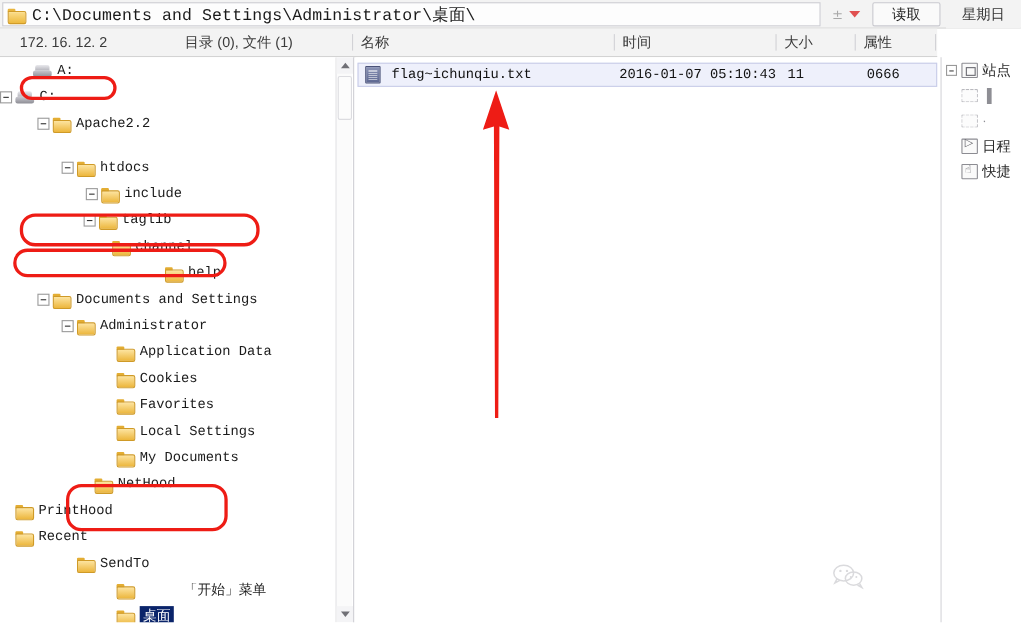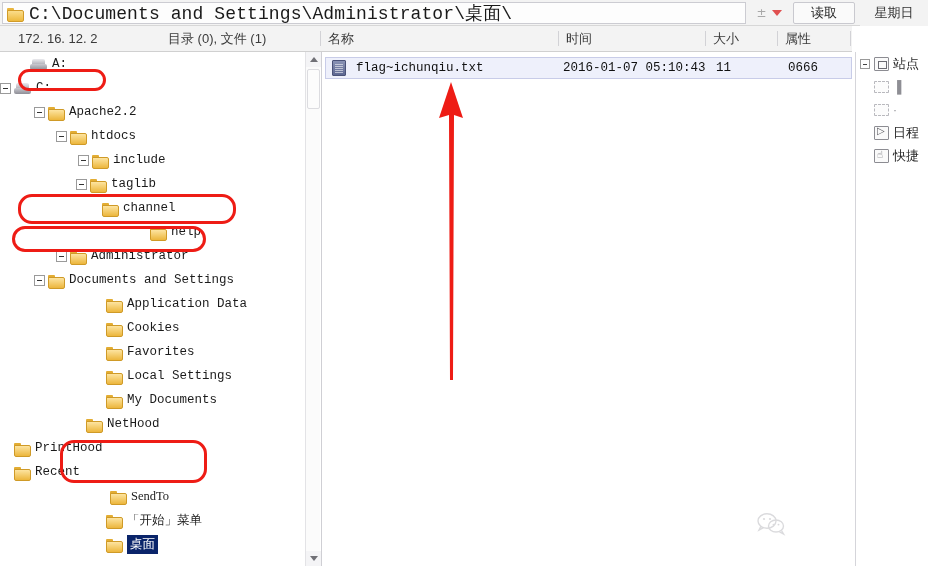--- a/index.html
+++ b/index.html
@@ -41,21 +41,21 @@
     border-radius: 1px 1px 0 0;
   }
   .folder-ico::after {
     content: ""; position: absolute; left: 0; top: 3px;
     width: 15px; height: 10px;
     background: linear-gradient(#fbdd8b, #edb93d);
     border: 1px solid #d19b28; border-radius: 1px 2px 2px 2px;
   }
   .addr-text {
     font-family: "Liberation Mono", "DejaVu Sans Mono", monospace;
-    font-size: 18px; color: #1a1a1a; white-space: nowrap;
+    font-size: 15px; color: #1a1a1a; white-space: nowrap;
     letter-spacing: 0.1px;
   }
   .addr-ctrls {
     position: absolute; left: 748px; top: 3px; width: 42px; height: 20px;
     display: flex; align-items: center; justify-content: center; gap: 5px;
   }
   .pm-ico {
     font-size: 12px; color: #a8a8a8;
     font-family: "DejaVu Sans", sans-serif; line-height: 1;
   }
@@ -151,21 +151,21 @@
     width: 15px; height: 10px;
     background: linear-gradient(#fde4a0, #ecb63c);
     border: 1px solid #cf9a27; border-radius: 1px 2px 2px 2px;
   }
   .tlabel { padding-right: 4px; }
   .tlabel.selected {
     background: #0a246a; color: #ffffff;
     font-family: "DejaVu Sans", sans-serif; font-size: 12.5px;
     padding: 1px 3px;
   }
-  .tlabel.cjk { font-family: "DejaVu Sans", sans-serif; font-size: 12.5px; }
+  .tlabel.cjk { font-family: "DejaVu Sans", sans-serif; font-size: 12.5px; margin-left: 40px; }
 
   
   .tscroll {
     position: absolute; right: 1px; top: 0; width: 15px; height: 514px;
     background: #fbfbfb; border-left: 1px solid #e3e3e6;
   }
   .tscroll .arw {
     position: absolute; left: 0; width: 15px; height: 15px;
     background: #f4f4f6; display: flex; align-items: center; justify-content: center;
   }
@@ -323,96 +323,96 @@
         <div class="tnode" style="padding-left: 0px;">
           <span class="expander"></span>
           <span class="drive-ico"></span>
           <span class="tlabel">C:</span>
         </div>
         <div class="tnode" style="padding-left: 34px;">
           <span class="expander"></span>
           <span class="fold-ico"></span>
           <span class="tlabel">Apache2.2</span>
         </div>
+        <div class="tnode" style="padding-left: 56px; margin-top: 16px;">
+          <span class="expander"></span>
+          <span class="fold-ico"></span>
+          <span class="tlabel">htdocs</span>
+        </div>
+        <div class="tnode" style="padding-left: 78px;">
+          <span class="expander"></span>
+          <span class="fold-ico"></span>
+          <span class="tlabel">include</span>
+        </div>
+        <div class="tnode" style="padding-left: 76px;">
+          <span class="expander"></span>
+          <span class="fold-ico"></span>
+          <span class="tlabel">taglib</span>
+        </div>
+        <div class="tnode" style="padding-left: 88px;">
+          <span class="expander hidden"></span>
+          <span class="fold-ico"></span>
+          <span class="tlabel">channel</span>
+        </div>
+        <div class="tnode" style="padding-left: 136px;">
+          <span class="expander hidden"></span>
+          <span class="fold-ico"></span>
+          <span class="tlabel">help</span>
+        </div>
+        <div class="tnode" style="padding-left: 34px;">
+          <span class="expander"></span>
+          <span class="fold-ico"></span>
+          <span class="tlabel">Documents and Settings</span>
+        </div>
         <div class="tnode" style="padding-left: 56px;">
           <span class="expander"></span>
           <span class="fold-ico"></span>
-          <span class="tlabel">htdocs</span>
-        </div>
-        <div class="tnode" style="padding-left: 78px;">
-          <span class="expander"></span>
-          <span class="fold-ico"></span>
-          <span class="tlabel">include</span>
-        </div>
-        <div class="tnode" style="padding-left: 76px;">
-          <span class="expander"></span>
-          <span class="fold-ico"></span>
-          <span class="tlabel">taglib</span>
-        </div>
-        <div class="tnode" style="padding-left: 88px;">
-          <span class="expander hidden"></span>
-          <span class="fold-ico"></span>
-          <span class="tlabel">channel</span>
-        </div>
-        <div class="tnode" style="padding-left: 136px;">
-          <span class="expander hidden"></span>
-          <span class="fold-ico"></span>
-          <span class="tlabel">help</span>
+          <span class="tlabel">Administrator</span>
+        </div>
+        <div class="tnode" style="padding-left: 92px;">
+          <span class="expander hidden"></span>
+          <span class="fold-ico"></span>
+          <span class="tlabel">Application Data</span>
+        </div>
+        <div class="tnode" style="padding-left: 92px;">
+          <span class="expander hidden"></span>
+          <span class="fold-ico"></span>
+          <span class="tlabel">Cookies</span>
+        </div>
+        <div class="tnode" style="padding-left: 92px;">
+          <span class="expander hidden"></span>
+          <span class="fold-ico"></span>
+          <span class="tlabel">Favorites</span>
+        </div>
+        <div class="tnode" style="padding-left: 92px;">
+          <span class="expander hidden"></span>
+          <span class="fold-ico"></span>
+          <span class="tlabel">Local Settings</span>
+        </div>
+        <div class="tnode" style="padding-left: 92px;">
+          <span class="expander hidden"></span>
+          <span class="fold-ico"></span>
+          <span class="tlabel">My Documents</span>
+        </div>
+        <div class="tnode" style="padding-left: 72px;">
+          <span class="expander hidden"></span>
+          <span class="fold-ico"></span>
+          <span class="tlabel">NetHood</span>
+        </div>
+        <div class="tnode" style="">
+          <span class="expander hidden"></span>
+          <span class="fold-ico"></span>
+          <span class="tlabel">PrintHood</span>
+        </div>
+        <div class="tnode" style="">
+          <span class="expander hidden"></span>
+          <span class="fold-ico"></span>
+          <span class="tlabel">Recent</span>
         </div>
         <div class="tnode" style="padding-left: 56px;">
-          <span class="expander"></span>
-          <span class="fold-ico"></span>
-          <span class="tlabel">Administrator</span>
-        </div>
-        <div class="tnode" style="padding-left: 34px;">
-          <span class="expander"></span>
-          <span class="fold-ico"></span>
-          <span class="tlabel">Documents and Settings</span>
-        </div>
-        <div class="tnode" style="padding-left: 92px;">
-          <span class="expander hidden"></span>
-          <span class="fold-ico"></span>
-          <span class="tlabel">Application Data</span>
-        </div>
-        <div class="tnode" style="padding-left: 92px;">
-          <span class="expander hidden"></span>
-          <span class="fold-ico"></span>
-          <span class="tlabel">Cookies</span>
-        </div>
-        <div class="tnode" style="padding-left: 92px;">
-          <span class="expander hidden"></span>
-          <span class="fold-ico"></span>
-          <span class="tlabel">Favorites</span>
-        </div>
-        <div class="tnode" style="padding-left: 92px;">
-          <span class="expander hidden"></span>
-          <span class="fold-ico"></span>
-          <span class="tlabel">Local Settings</span>
-        </div>
-        <div class="tnode" style="padding-left: 92px;">
-          <span class="expander hidden"></span>
-          <span class="fold-ico"></span>
-          <span class="tlabel">My Documents</span>
-        </div>
-        <div class="tnode" style="padding-left: 72px;">
-          <span class="expander hidden"></span>
-          <span class="fold-ico"></span>
-          <span class="tlabel">NetHood</span>
-        </div>
-        <div class="tnode" style="">
-          <span class="expander hidden"></span>
-          <span class="fold-ico"></span>
-          <span class="tlabel">PrintHood</span>
-        </div>
-        <div class="tnode" style="">
-          <span class="expander hidden"></span>
-          <span class="fold-ico"></span>
-          <span class="tlabel">Recent</span>
-        </div>
-        <div class="tnode" style="padding-left: 96px; font-family: Liberation Serif, serif;">
           <span class="expander hidden"></span>
           <span class="fold-ico"></span>
           <span class="tlabel">SendTo</span>
         </div>
         <div class="tnode" style="padding-left: 92px;">
           <span class="expander hidden"></span>
           <span class="fold-ico"></span>
           <span class="tlabel cjk">「开始」菜单</span>
         </div>
         <div class="tnode" style="padding-left: 92px;">

